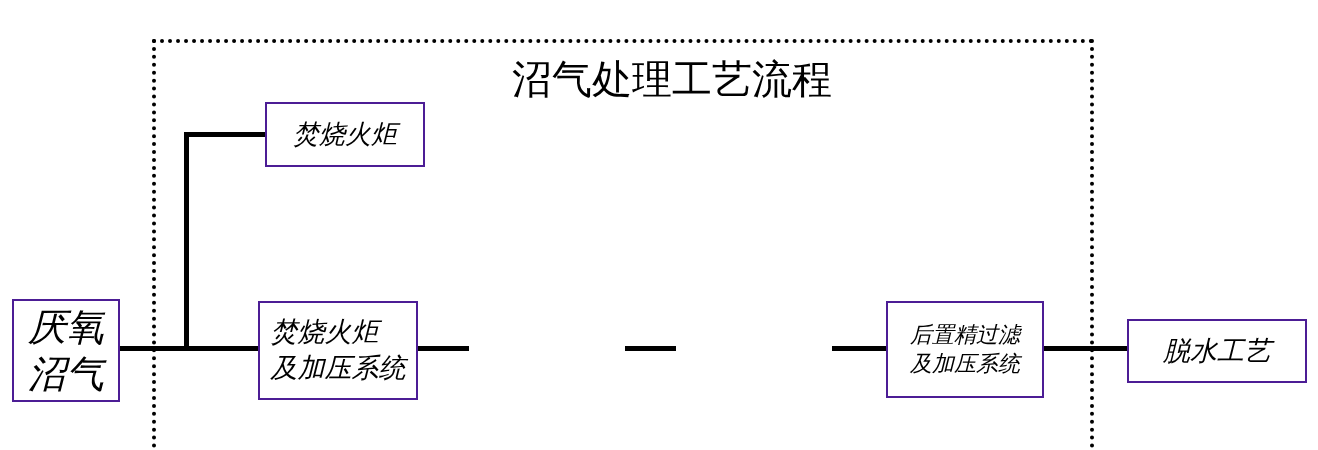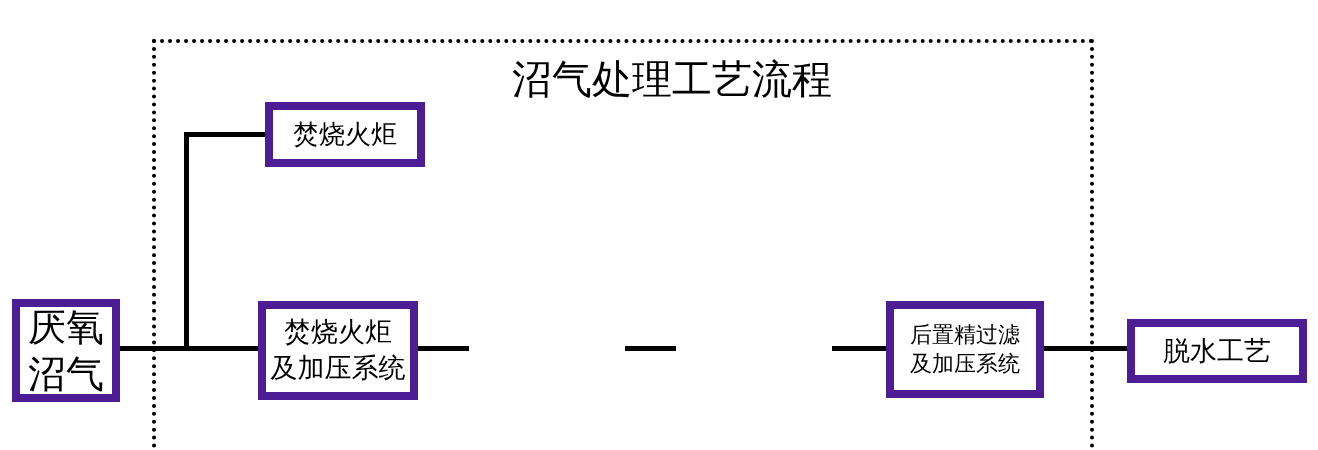--- a/index.html
+++ b/index.html
@@ -47,27 +47,27 @@
   .seg-desulf-dewater { left: 625px; top: 322px; width: 51px; height: 5px; }
   .seg-dewater-post { left: 832px; top: 322px; width: 55px;  height: 5px; }
   .seg-post-out    { left: 1043px; top: 322px; width: 85px;  height: 5px; }
   
   .seg-branch-v    { left: 184px;  top: 108px; width: 5px;   height: 219px; }
   .seg-branch-h    { left: 184px;  top: 108px; width: 82px;  height: 5px; }
 
   .node {
     position: absolute;
     box-sizing: border-box;
-    border: 8px solid #4c1d95;
+    border: 2px solid #4c1d95;
     background: #ffffff;
     display: flex;
     align-items: center;
     justify-content: center;
-    text-align: center;
     white-space: pre-line;
+    font-style: italic;
   }
   .node-anaerobic {
     left: 12px; top: 275px; width: 108px; height: 103px;
     font-size: 38px; line-height: 1.22;
   }
   .node-flare {
     left: 265px; top: 78px; width: 160px; height: 65px;
     font-size: 26px;
   }
   .node-pre-filter {

